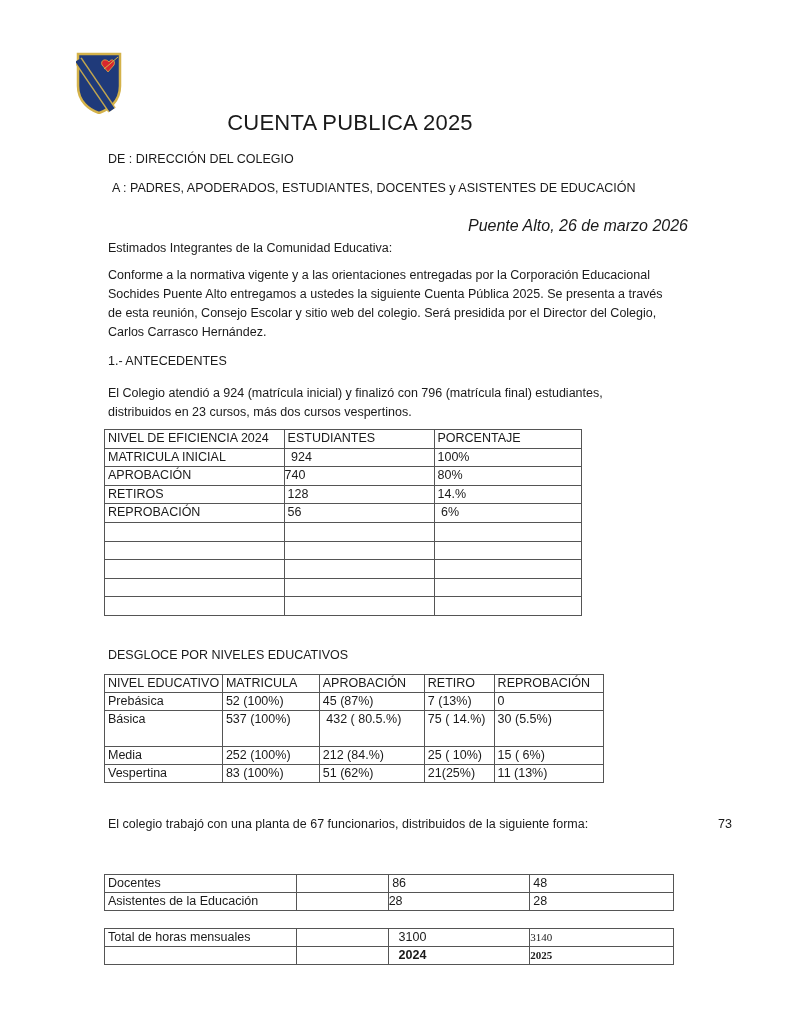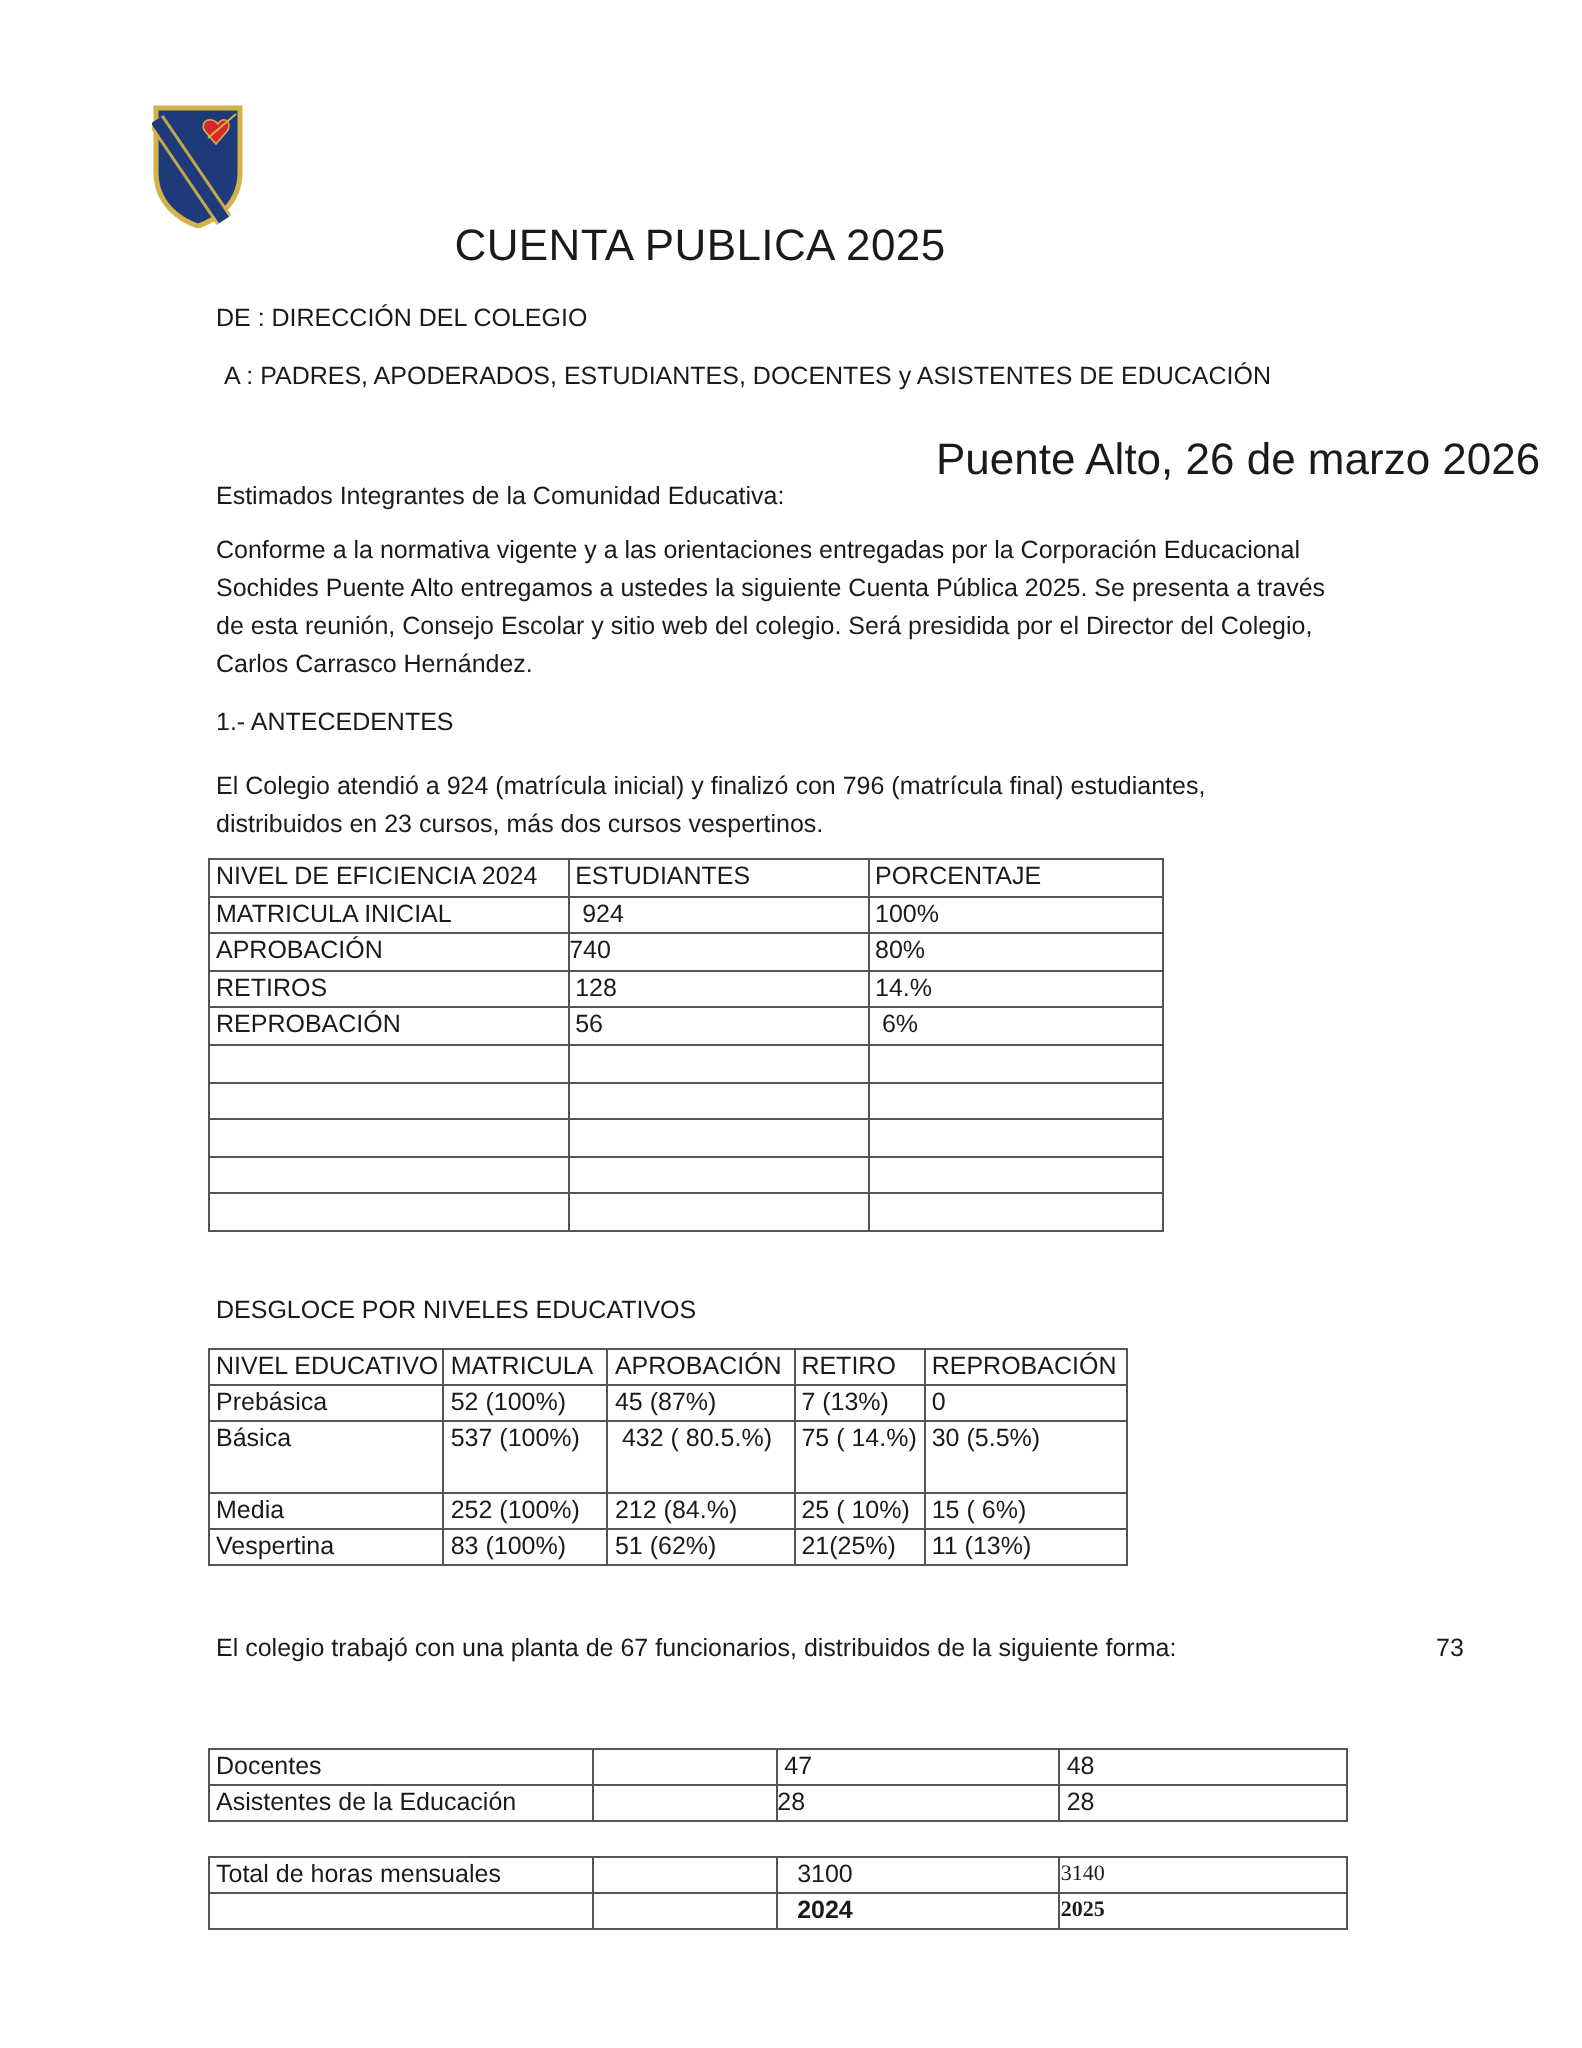--- a/index.html
+++ b/index.html
@@ -5,27 +5,27 @@
   html, body { margin: 0; padding: 0; background: #ffffff; }
   body {
     width: 791px; height: 1024px; position: relative; overflow: hidden;
     font-family: "Liberation Sans", "DejaVu Sans", sans-serif;
     color: #1a1a1a; font-size: 13px;
   }
   .abs { position: absolute; }
   .logo { left: 76px; top: 52px; width: 46px; height: 62px; }
   .title { left: 0; width: 645px; top: 110px; text-align: center; font-size: 22px; letter-spacing: 0.2px; padding-left: 55px; box-sizing: border-box; }
   .line { font-size: 12.5px; white-space: nowrap; }
-  .date { font-size: 22px; white-space: nowrap; }
+  .date { font-size: 16px; white-space: nowrap; font-style: italic; }
   .para { font-size: 12.5px; line-height: 19px; width: 580px; }
   table { border-collapse: collapse; position: absolute; font-size: 12.5px; }
   td { border: 1px solid #555; padding: 0 2px 0 3px; height: 17px; line-height: 17px; vertical-align: top; white-space: nowrap; }
   .t1 { left: 104px; top: 429px; width: 478px; }
   .t1 td { height: 17.6px; }
-  .t2 { left: 104px; top: 674px; width: 460px; }
+  .t2 { left: 104px; top: 674px; width: 500px; }
   .t3 { left: 104px; top: 874px; width: 570px; }
   .t4 { left: 104px; top: 928px; width: 570px; }
   .serif { font-family: "Liberation Serif", serif; font-size: 11px; }
   .bold { font-weight: bold; }
 </style>
 </head>
 <body>
 
 <div class="abs logo">
   <svg width="46" height="62" viewBox="0 0 46 62">
@@ -174,21 +174,21 @@
   <colgroup>
       <col style="width:192px">
       <col style="width:92px">
       <col style="width:142px">
       <col style="width:144px">
     </colgroup>
   <tbody>
       <tr>
     <td>Docentes</td>
     <td></td>
-    <td style="white-space:pre; padding-left:0"> 47</td>
+    <td style="white-space:pre; padding-left:0"> 86</td>
     <td>48</td>
   </tr>
   <tr>
     <td>Asistentes de la Educación</td>
     <td></td>
     <td style="padding-left:0">28</td>
     <td>28</td>
   </tr>
 </tbody>
   </table>

